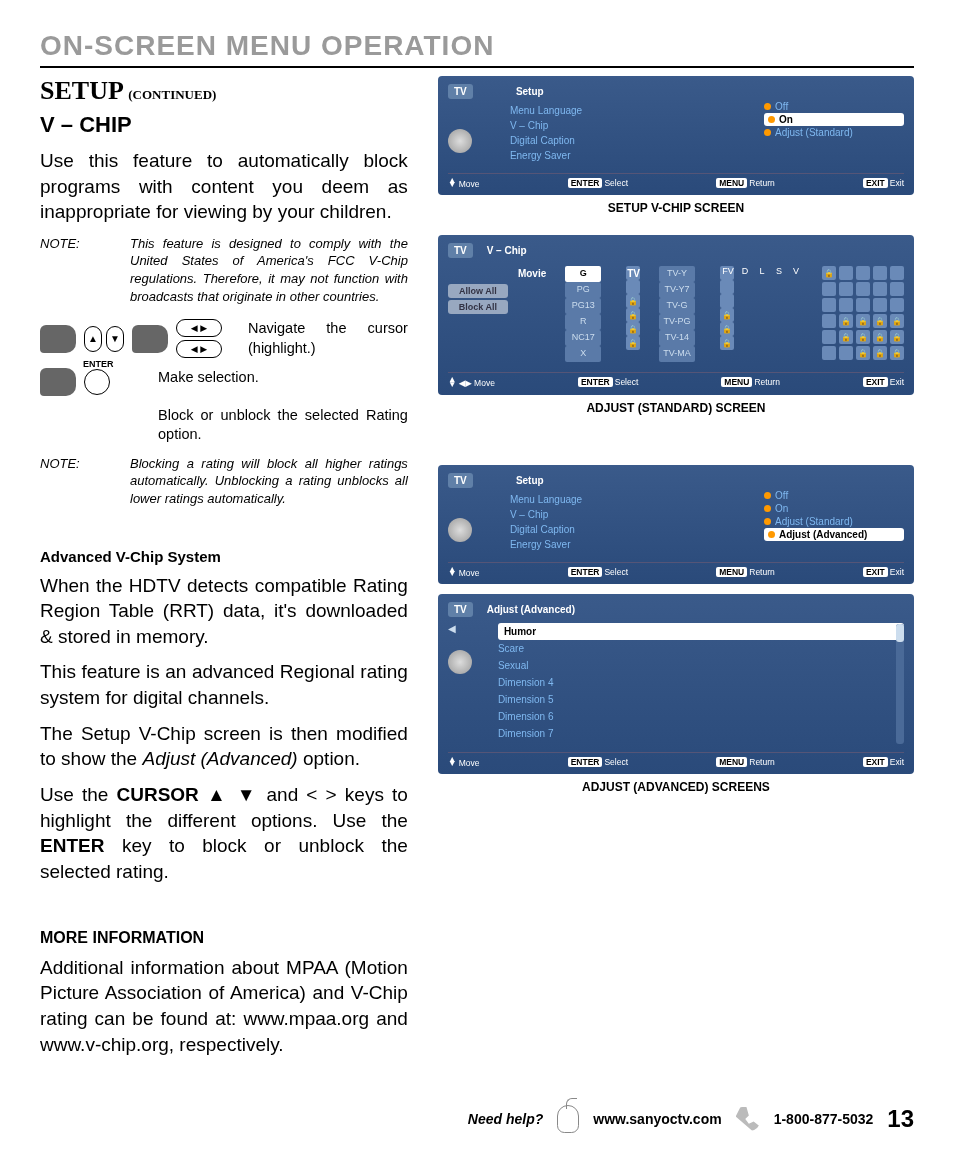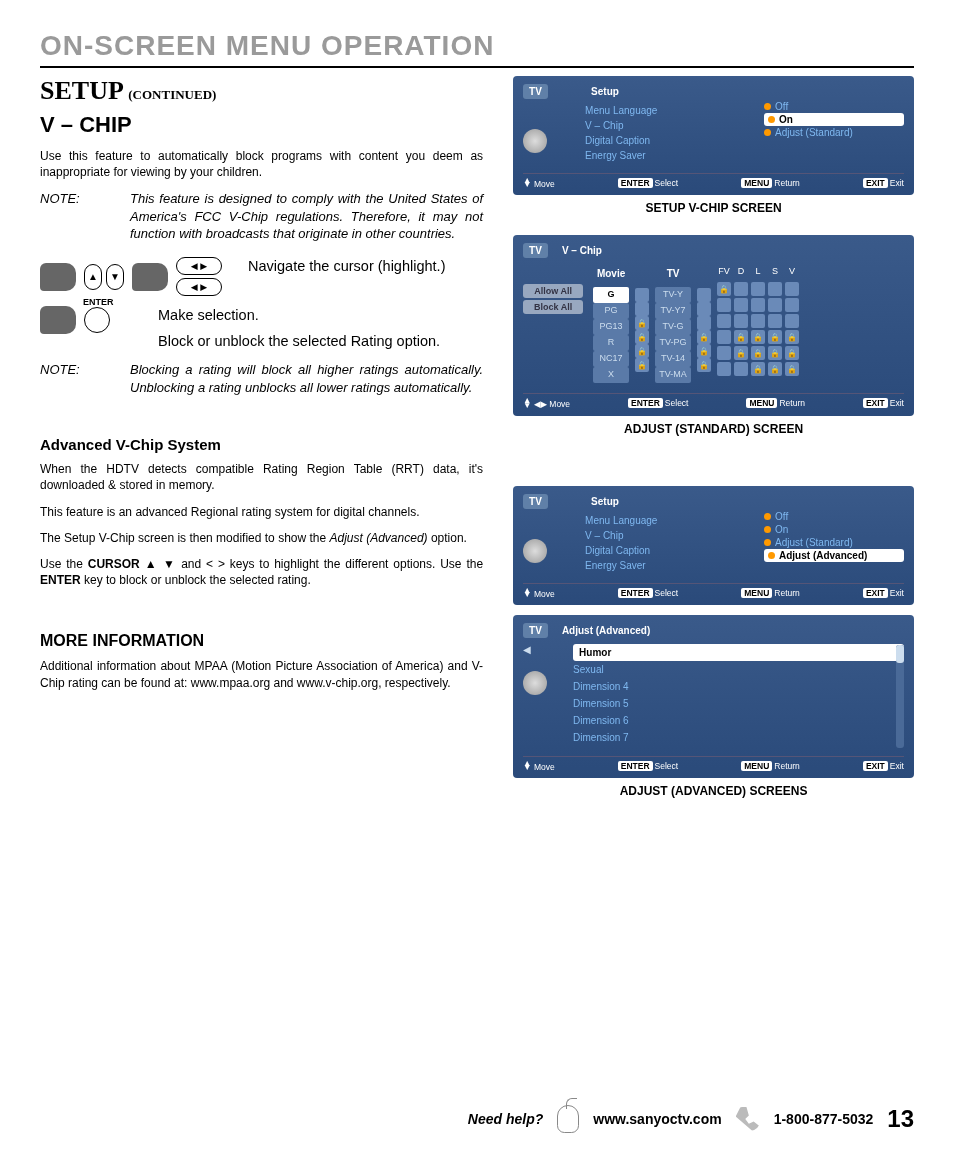--- a/index.html
+++ b/index.html
@@ -26,21 +26,21 @@
   }
   .col-l { flex: 1.05; }
   .col-r { flex: 0.95; }
   .setup-line {
     font-weight: bold;
     margin-bottom: 6px;
   }
   .setup-big { font-size: 26px; font-family: Georgia, serif; font-weight: bold;}
   .setup-small { font-size: 13px; font-family: Georgia, serif; font-weight: bold;}
   .vchip { font-size: 22px; font-family: Arial; font-weight: bold; margin: 4px 0 10px 0;}
-  .body-text { font-size: 12px; line-height: 1.35; text-align: justify; margin-bottom: 10px;}
+  .body-text { font-size: 19px; line-height: 1.35; text-align: justify; margin-bottom: 10px;}
   .note { font-size: 13px; font-style: italic; line-height: 1.35; text-align: justify; margin: 8px 0 14px 0; display:flex;}
   .note-label { font-weight: normal; width: 52px; flex-shrink:0;}
   .note-body { flex:1;margin-left:38px;}
   .icon-row { display:flex; align-items:flex-start; gap:18px; margin: 10px 0;}
   .icon-cell { width: 190px; display:flex; align-items:center; gap:8px; flex-shrink:0;}
   .icon-hand {
     width: 36px; height: 28px;
     background: #666; border-radius: 6px 10px 10px 4px;
     position: relative;
   }
@@ -98,21 +98,21 @@
   }
   .tv-foot span b { background:#fff; color:#000; padding:0 3px; border-radius:2px; margin-right:2px;}
   .updn { display:inline-block; line-height:0.5;}
   .caption { text-align:center; font-weight:bold; font-size:12px; margin-bottom:20px;}
 
   
   .vgrid-screen .tv-top { align-items:flex-start;}
   .vgrid-left { width:60px; }
   .pill { background:#98a8c0; color:#334; font-size:9px; font-weight:bold; padding:2px 4px; border-radius:3px; margin:2px 0; text-align:center;}
   .vgrid-cols { display:flex; gap:6px; flex:1;}
-  .vgrid-col { display:flex; flex-direction:column; gap:6px;}
+  .vgrid-col { display:flex; flex-direction:row; gap:19px;}
   .vgrid-head { color:#fff; font-weight:bold; font-size:10px; text-align:center; padding:2px 0;}
   .vgrid-cell {
     background:#5a7aa8; color:#cde; font-size:9px; padding:2px 4px; border-radius:2px;
     min-width:36px; text-align:center; height:16px;
   }
   .vgrid-cell.sel { background:#fff; color:#000; font-weight:bold;}
   .lock {
     width:14px; height:14px; background:#6a8ab8; border-radius:2px;
     display:flex; align-items:center; justify-content:center; font-size:8px; color:#345;
   }
@@ -182,21 +182,21 @@
 
     <div class="icon-row">
       <div class="icon-cell" style="width:100px;">
         <div class="icon-hand"></div>
         <div class="enter-key">
           <span class="enter-label">ENTER</span>
         </div>
       </div>
       <div class="icon-text">
         <div>Make selection.</div>
-        <div style="margin-top:6px;">Block or unblock the selected Rating option.</div>
+        <div style="margin-top:18px;">Block or unblock the selected Rating option.</div>
       </div>
     </div>
 
     <div class="note">
       <div class="note-label">NOTE:</div>
       <div class="note-body">Blocking a rating will block all higher ratings automatically. Unblocking a rating unblocks all lower ratings automatically.</div>
     </div>
 
     <div class="sub-h">Advanced V-Chip System</div>
     <div class="body-text">When the HDTV detects compatible Rating Region Table (RRT) data, it's downloaded &amp; stored in memory.</div>
@@ -429,20 +429,21 @@
         <div class="tv-tab" style="background:transparent;">Adjust (Advanced)</div>
       </div>
       <div class="tv-top" style="margin-top:2px;">
         <div class="tv-left" style="width:40px;">
           <div style="color:#cde;">◀</div>
           <div class="tv-globe" style="margin-top:16px;"></div>
         </div>
         <div class="tv-mid">
           <div id="s4-items">
               <div class="adv-item sel">Humor</div>
+              <div class="adv-item">Scare</div>
               <div class="adv-item">Sexual</div>
               <div class="adv-item">Dimension 4</div>
               <div class="adv-item">Dimension 5</div>
               <div class="adv-item">Dimension 6</div>
               <div class="adv-item">Dimension 7</div>
             </div>
         </div>
       </div>
       <div class="scroll-track">
           <div class="scroll-thumb"></div>

